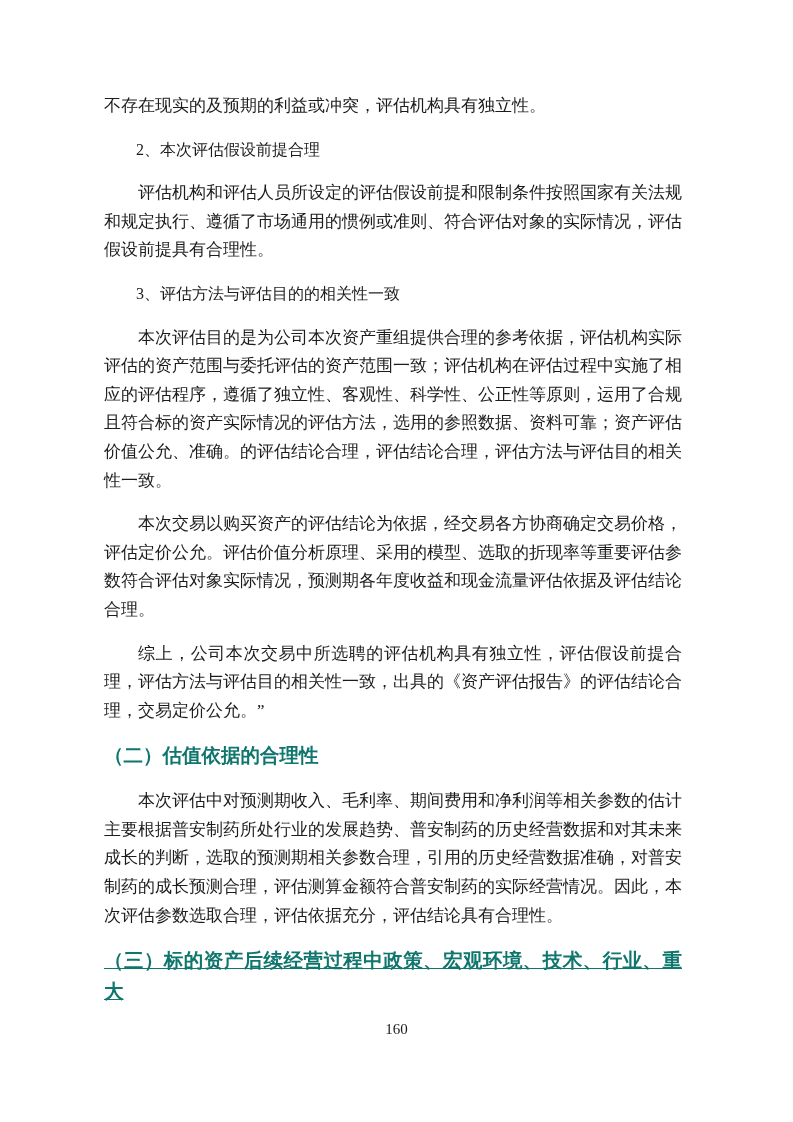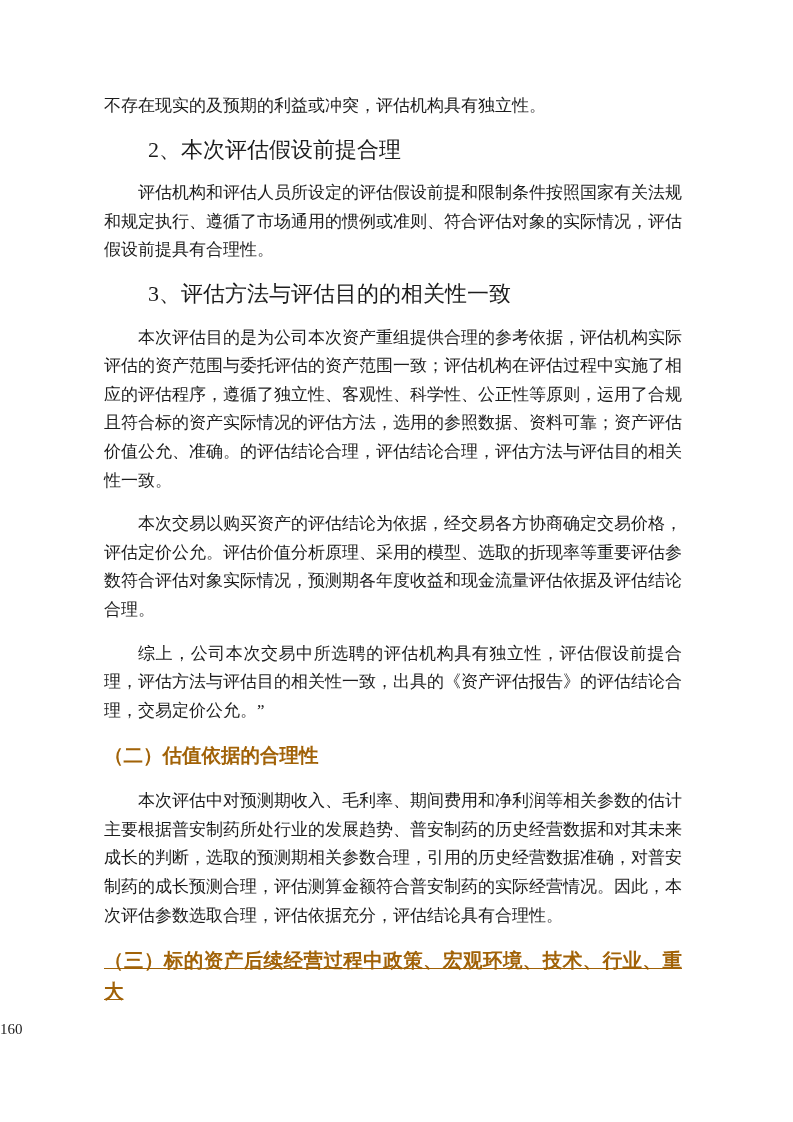--- a/index.html
+++ b/index.html
@@ -20,45 +20,45 @@
   }
   p.body {
     font-size: 17px;
     line-height: 28.6px;
     text-align: justify;
     margin: 0 0 15px 0;
     text-indent: 2em;
   }
   p.body.no-indent { text-indent: 0; }
   h3.numbered {
-    font-size: 22px;
+    font-size: 16px;
     font-weight: normal;
     line-height: 28.6px;
     margin: 5px 0 15px 0;
     text-indent: 2em;
   }
   h2.section {
     font-family: "Liberation Sans", "DejaVu Sans", sans-serif;
     font-weight: bold;
     font-size: 19.5px;
     line-height: 31px;
     margin: 12px 0 16px 0;
-    color: #a16207;
+    color: #0f766e;
   }
   h2.section.fill-line {
     text-align: justify;
     text-align-last: justify;
     text-decoration: underline;
   }
   .page-footer {
     position: absolute;
     left: 0;
     top: 1020px;
     width: 100%;
-    text-align: left;
+    text-align: center;
   }
   .page-number {
     font-size: 15px;
     color: #1c1c1c;
     font-family: "Liberation Serif", "DejaVu Serif", serif;
   }
 </style>
 </head>
 <body>
 

